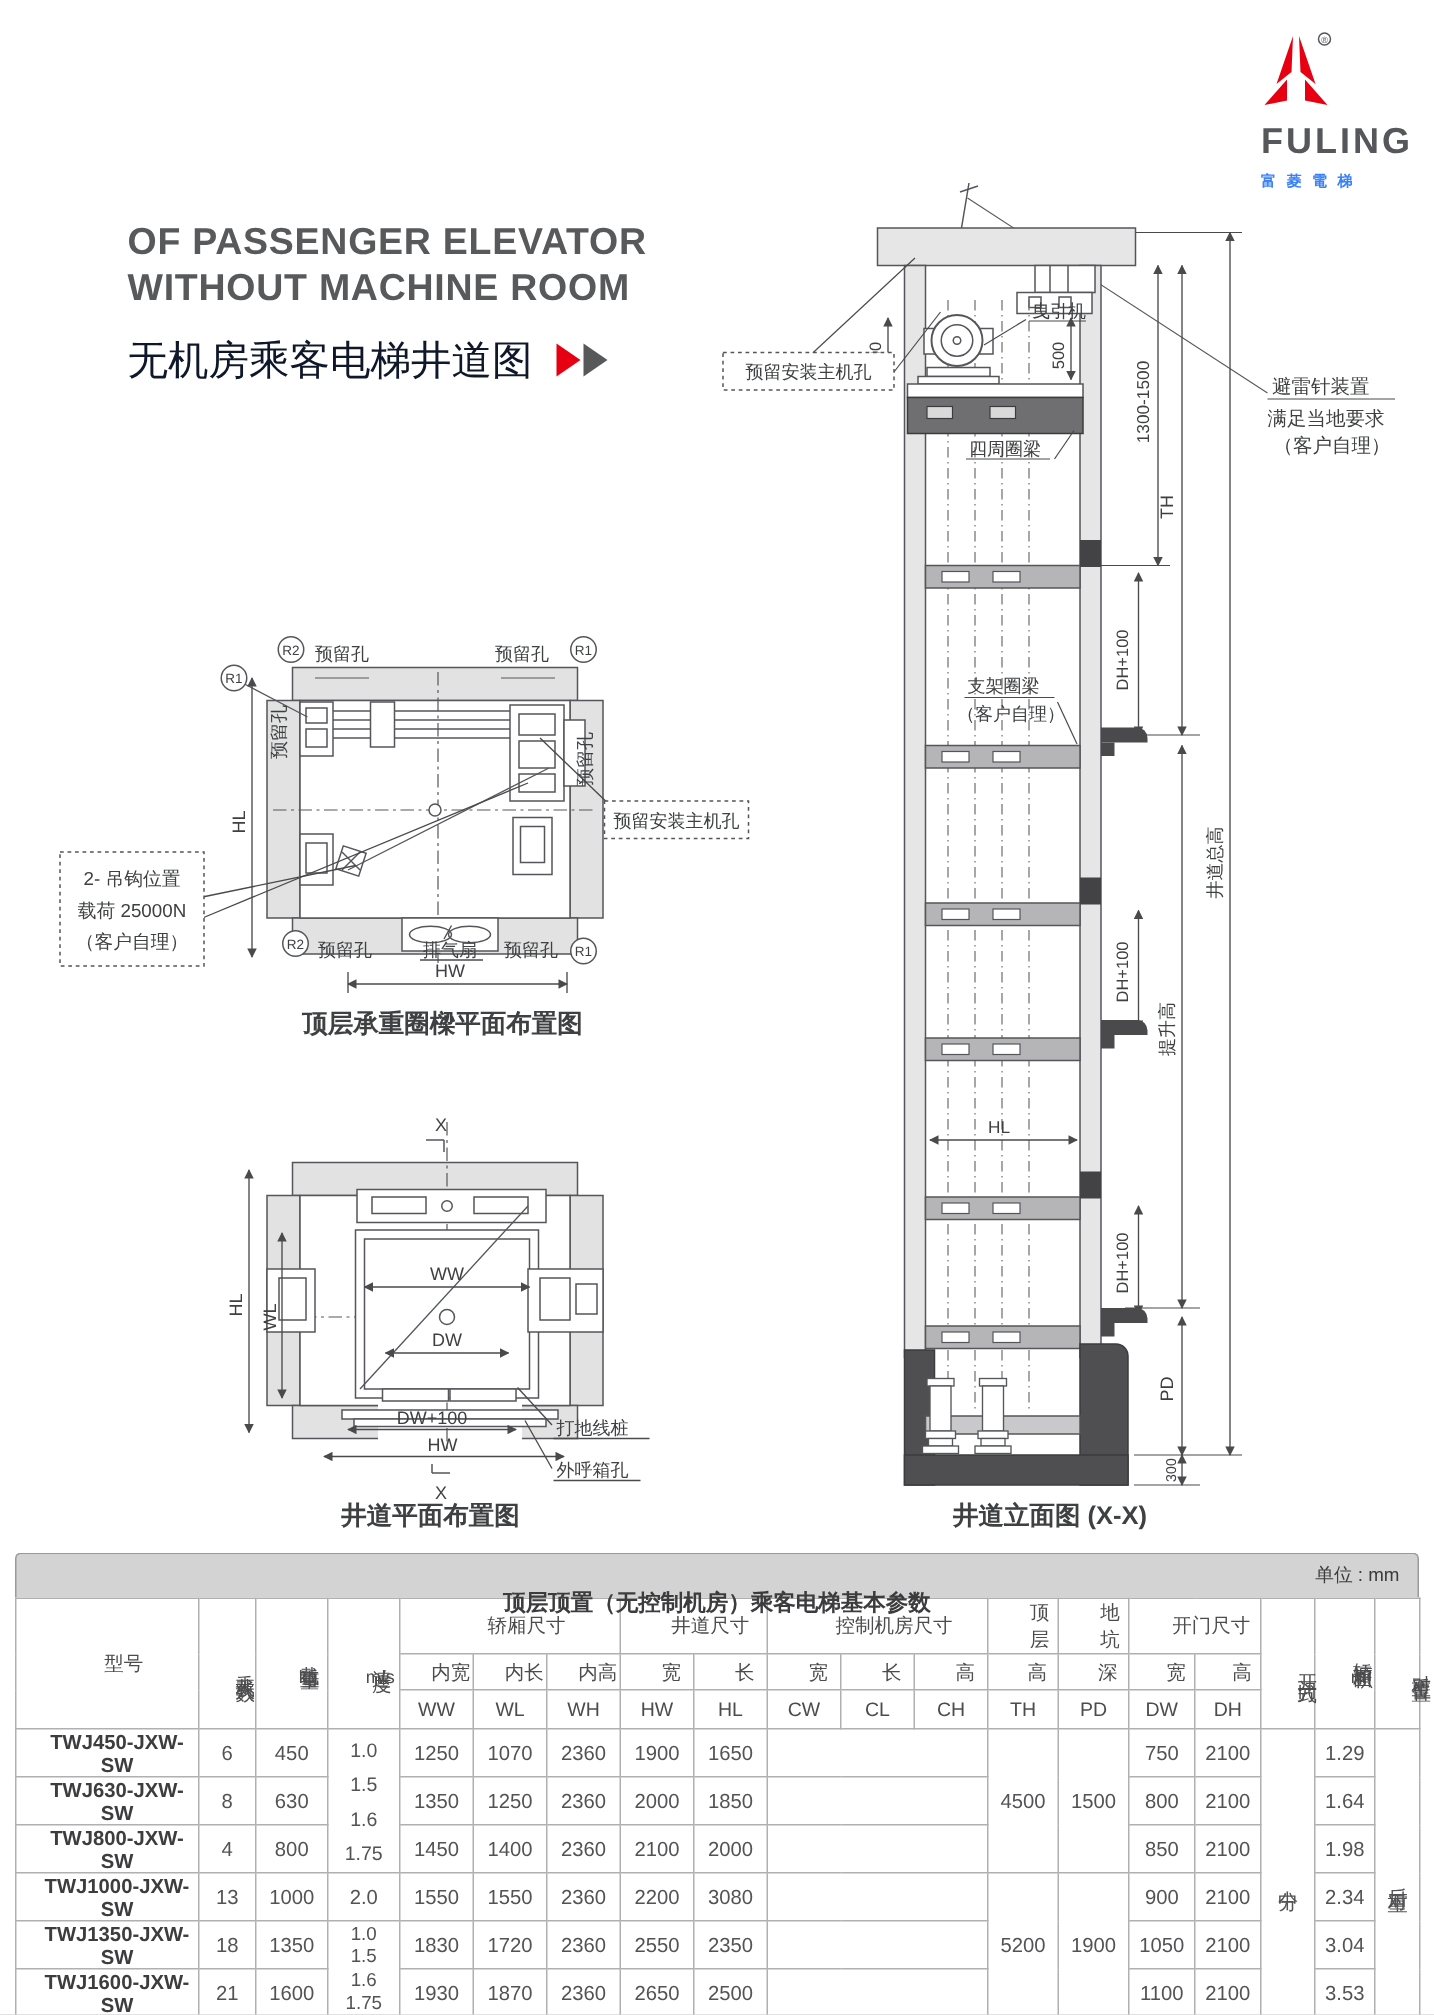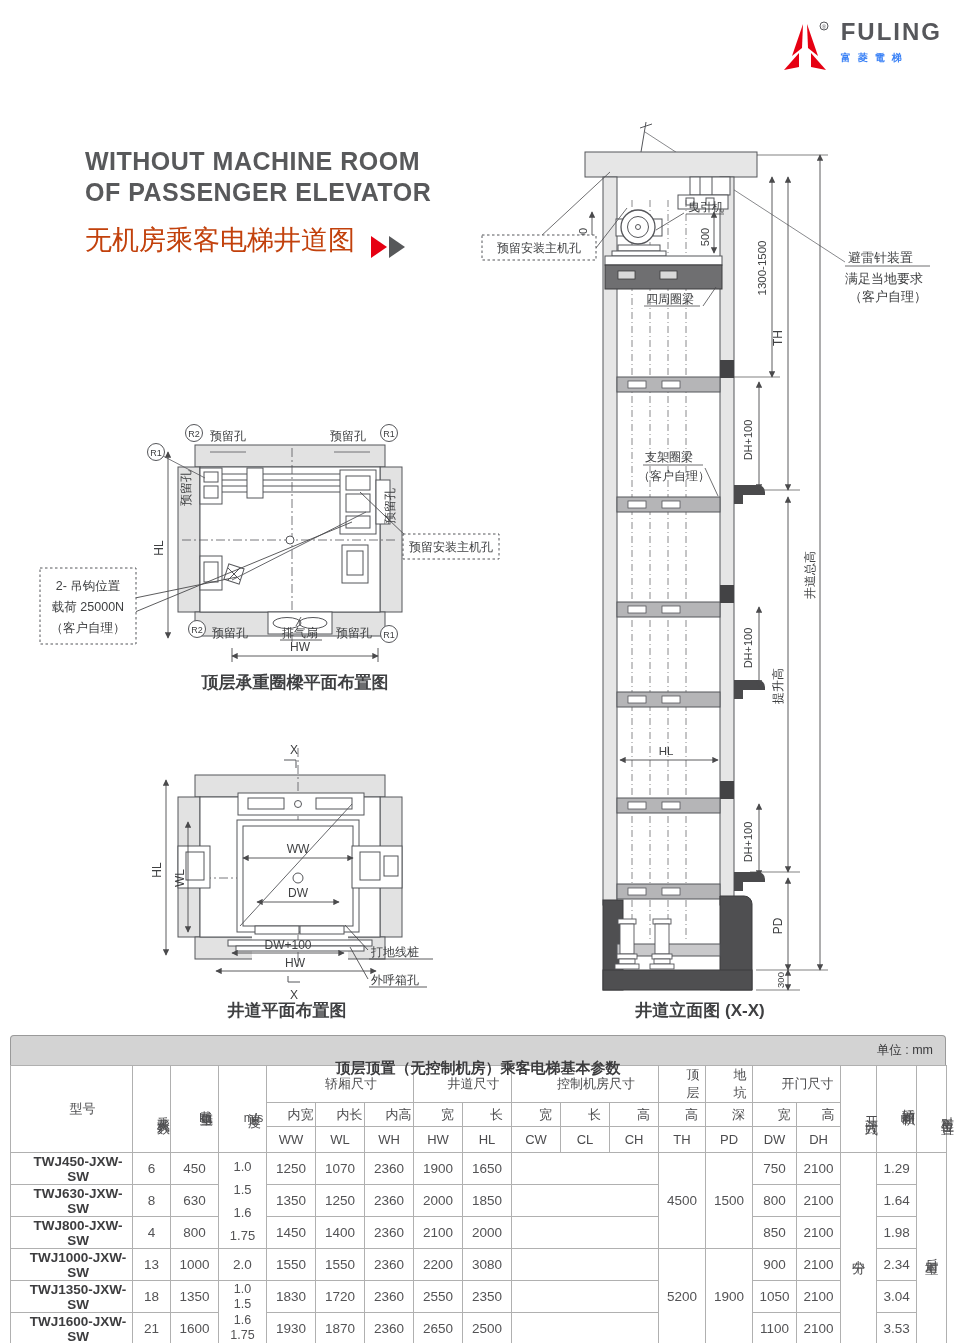--- a/index.html
+++ b/index.html
@@ -1,28 +1,28 @@
 <!DOCTYPE html>
 <html><head>
 <meta charset="utf-8">
 <style>
   * { margin:0; padding:0; box-sizing:border-box; }
   body { background:#888; font-family:"Liberation Sans","DejaVu Sans",sans-serif; }
   #page { position:relative; width:956px; height:1343px; background:#ffffff; margin:0 auto; overflow:hidden; }
 
   
-  .logo { position:absolute; top:20px; right:14px; display:flex; align-items:flex-start; gap:7px; }
+  .logo { position:absolute; top:20px; right:14px; display:flex; align-items:flex-start; gap:7px;flex-direction:column; }
   .logo-text { display:flex; flex-direction:column; }
   .brand { font-size:24px; font-weight:bold; color:#56575b; letter-spacing:2px; line-height:24px; }
   .brand-cn { font-size:10px; font-weight:bold; color:#3b82f6; letter-spacing:7px; margin-top:7px; white-space:nowrap; }
 
   
   .titleblock { position:absolute; left:85px; top:146px; }
   .titleblock .en { font-size:25px; font-weight:bold; color:#58595b; line-height:31px; letter-spacing:0.5px; }
-  .subtitle { margin-top:14px; font-size:27px; color:#c2410c; display:flex; align-items:flex-end; gap:10px; }
+  .subtitle { margin-top:14px; font-size:27px; color:#0f172a; display:flex; align-items:center; gap:10px; }
   .tri { width:0; height:0; border-top:11px solid transparent; border-bottom:11px solid transparent; display:inline-block; }
   .tri.red { border-left:16px solid #e60012; margin-left:6px; }
   .tri.dark { border-left:16px solid #57585a; margin-left:-8px; }
 
   
   #drawings { position:absolute; left:0; top:0; width:956px; height:1035px; }
   #drawings text { font-family:"Liberation Sans","DejaVu Sans",sans-serif; fill:#3f4042; }
   .cap { font-size:17px; font-weight:bold; fill:#3a3a3c; }
 
   
@@ -58,22 +58,22 @@
       <circle cx="42" cy="6" r="4" fill="none" stroke="#56575b" stroke-width="1"></circle>
       <text x="42" y="8.5" font-size="6" text-anchor="middle" fill="#56575b">®</text>
     </svg>
     <div class="logo-text">
       <span class="brand">FULING</span>
       <span class="brand-cn">富菱電梯</span>
     </div>
   </div>
 
   <div class="titleblock">
+    <div class="en">OF PASSENGER ELEVATOR</div>
     <div class="en">WITHOUT MACHINE ROOM</div>
-    <div class="en">OF PASSENGER ELEVATOR</div>
     <div class="subtitle">
       <span>无机房乘客电梯井道图</span>
       <span class="tri red"></span>
       <span class="tri dark"></span>
     </div>
   </div>
 
   <svg id="drawings" viewBox="0 0 956 1035">
     <defs>
       <marker id="ar" viewBox="0 0 10 10" refX="9" refY="5" markerWidth="7" markerHeight="7" orient="auto-start-reverse">

